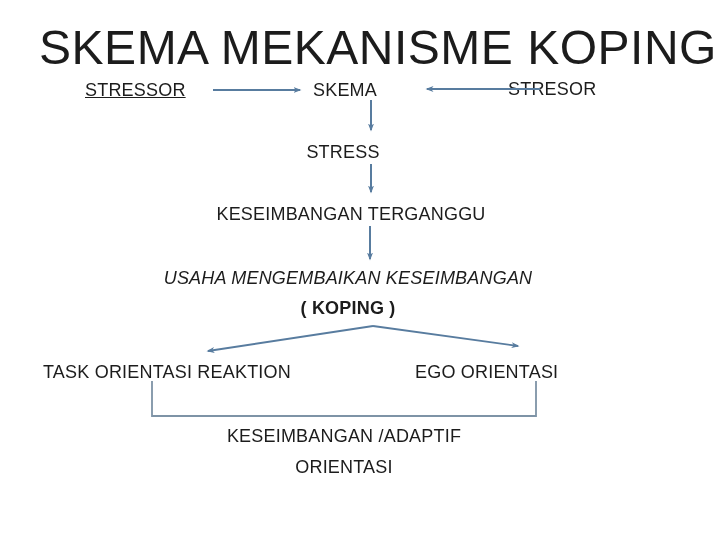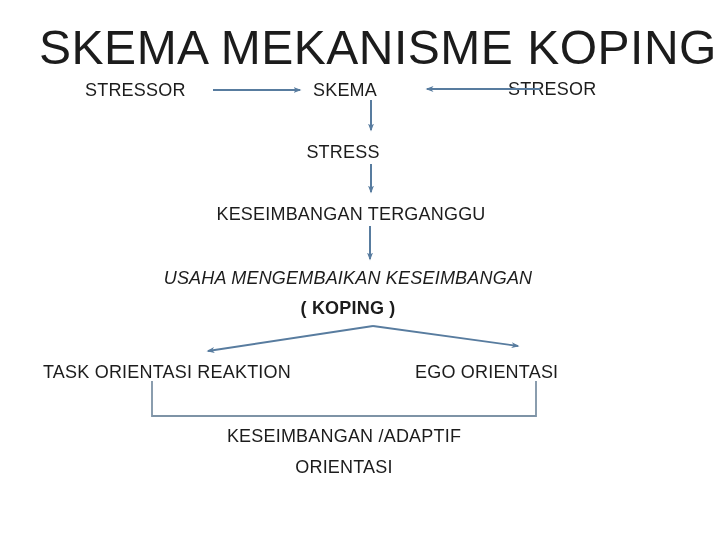--- a/index.html
+++ b/index.html
@@ -48,21 +48,21 @@
   .bline { stroke: var(--bracket); stroke-width: 1.8; fill: none; }
   .ahead { fill: var(--line); }
 </style>
 </head>
 <body>
 
 <div class="slide">
 
   <div class="title">SKEMA MEKANISME KOPING</div>
 
-  <div class="lbl" style="left:85px; top:80px;">STRESSOR</div>
+  <div class="lbl" style="left:85px; top:80px;text-decoration:underline;">STRESSOR</div>
   <div class="lbl" style="left:313px; top:80px;">SKEMA</div>
   <div class="lbl" style="left:508px; top:79px;">STRESOR</div>
 
   <div class="lbl centered" style="left:343px; top:142px;">STRESS</div>
   <div class="lbl centered" style="left:351px; top:204px;text-align:right;">KESEIMBANGAN TERGANGGU</div>
   <div class="lbl centered" style="left:348px; top:268px;font-style:italic;">USAHA MENGEMBAIKAN KESEIMBANGAN</div>
   <div class="lbl centered" style="left:348px; top:298px;font-weight:bold;">( KOPING )</div>
 
   <div class="lbl" style="left:43px; top:362px;">TASK ORIENTASI REAKTION</div>
   <div class="lbl centered" style="left:344px; top:426px;">KESEIMBANGAN /ADAPTIF</div>

